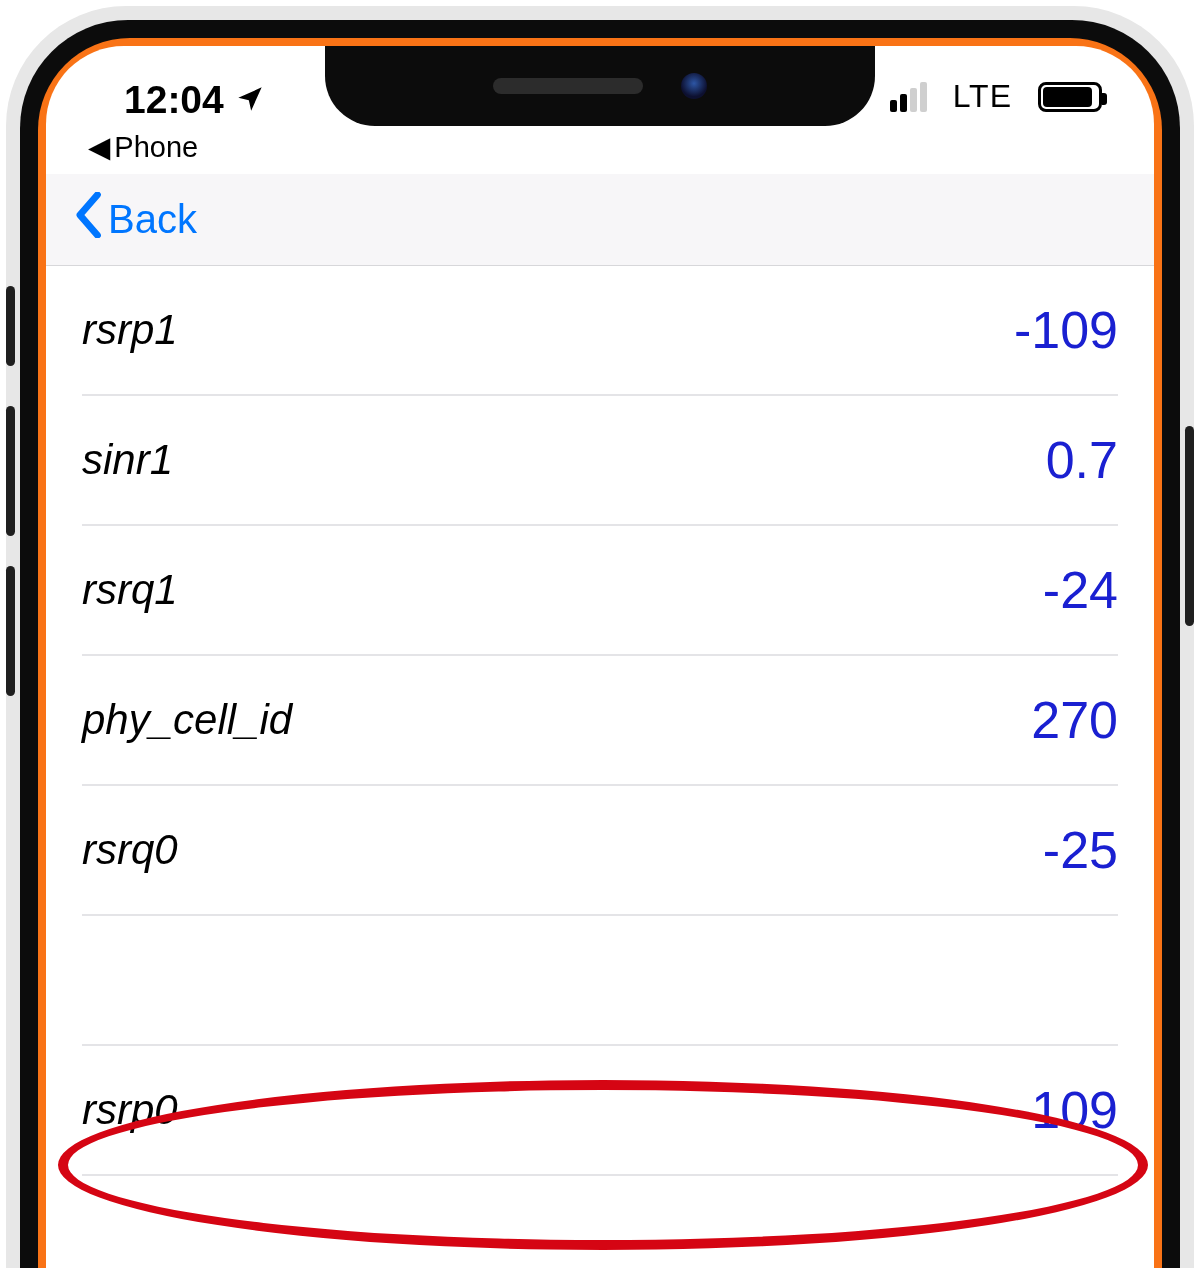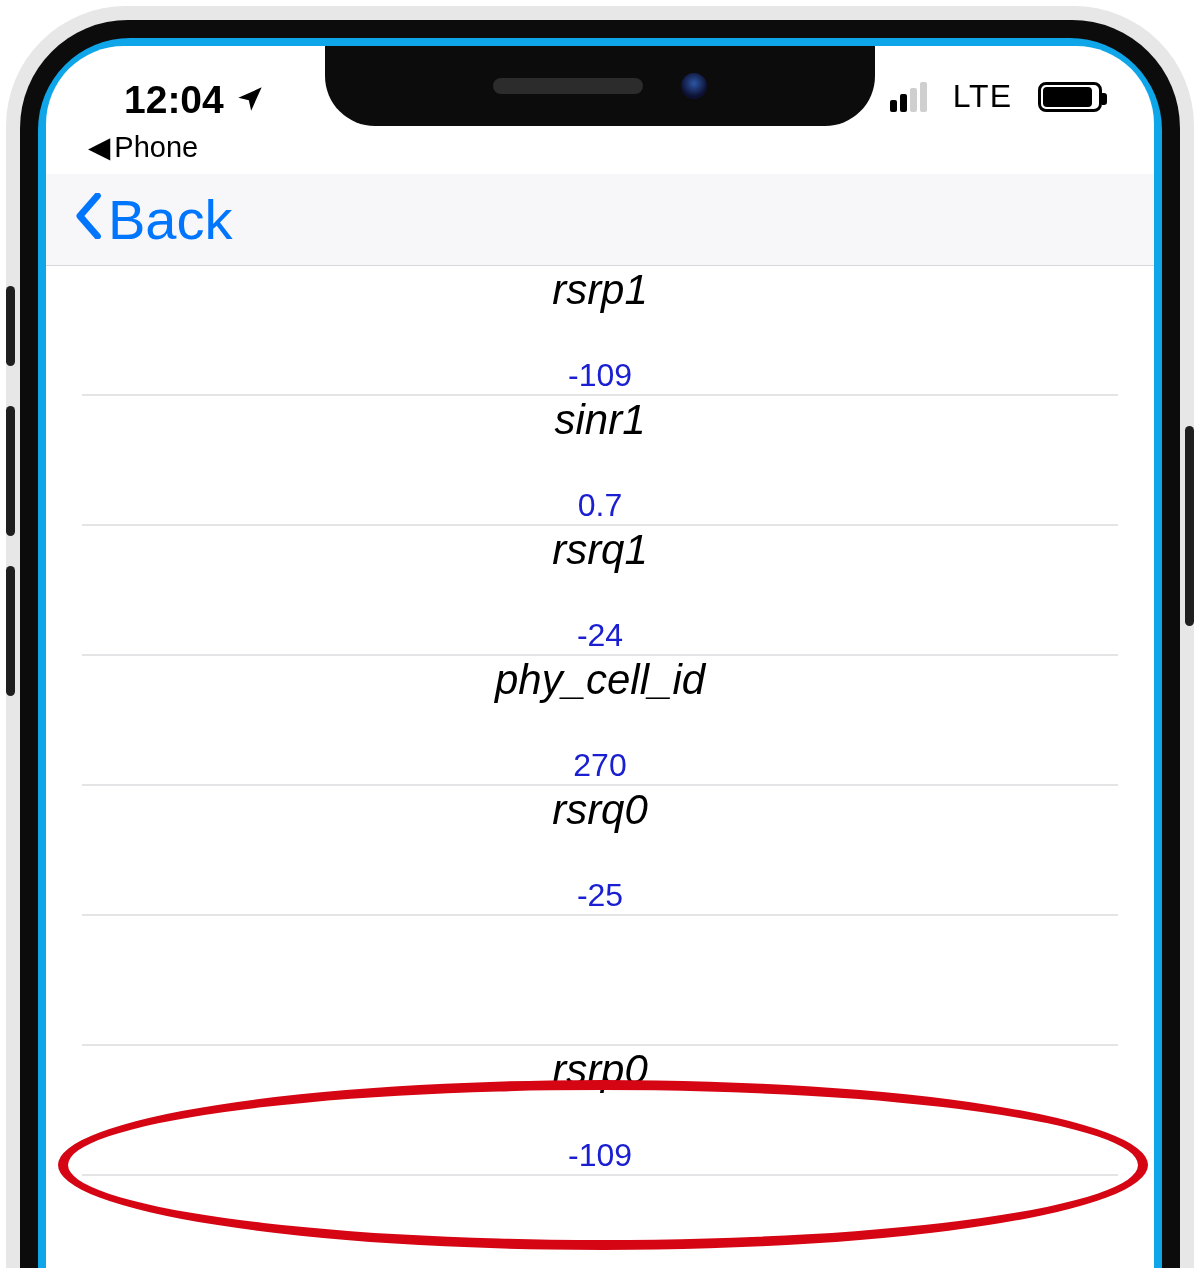--- a/index.html
+++ b/index.html
@@ -23,21 +23,21 @@
     }
     .device-outer {
       position: absolute;
       left: 14px; right: 14px; top: 14px; bottom: 0;
       background: #0c0c0c;
       border-radius: 108px 108px 0 0;
     }
     .device-inner {
       position: absolute;
       left: 18px; right: 18px; top: 18px; bottom: 0;
-      background: #0ea5e9;
+      background: #f97316;
       border-radius: 92px 92px 0 0;
       overflow: hidden;
     }
     
     .side-btn { position: absolute; background:#1f1f1f; border-radius:6px; }
     .side-left1 { left:0; top:280px; width:9px; height:80px; }
     .side-left2 { left:0; top:400px; width:9px; height:130px; }
     .side-left3 { left:0; top:560px; width:9px; height:130px; }
     .side-right { right:0; top:420px; width:9px; height:200px; }
 
@@ -135,36 +135,35 @@
       height: 92px;
       background: #f7f6f8;
       border-bottom: 1px solid #d7d7da;
       display:flex;
       align-items:center;
       padding-left: 26px;
       margin-top: 28px;
     }
     .back-link{
       display:flex; align-items:center; gap:4px;
-      color:#0076ff; font-size:56px; font-weight:400;
+      color:#0076ff; font-size:40px; font-weight:400;
     }
 
     
     .list { padding: 0 36px; }
     .row {
       display:flex;
       justify-content:space-between;
       align-items:center;
       height: 130px;
       border-bottom: 2px solid #e4e4e7;
-      flex-direction: column;
     }
     .row:last-child{ border-bottom: 2px solid #e4e4e7; }
     .key { font-style: italic; font-size: 42px; color:#000; font-weight:400; }
-    .val { font-size: 32px; color: #1a20d1; font-weight:400; }
+    .val { font-size: 52px; color: #1a20d1; font-weight:400; }
 
     
     .circle-annot{
       position:absolute;
       border: 10px solid #d50513;
       border-radius: 50%;
       pointer-events:none;
     }
   </style>
 </head>

